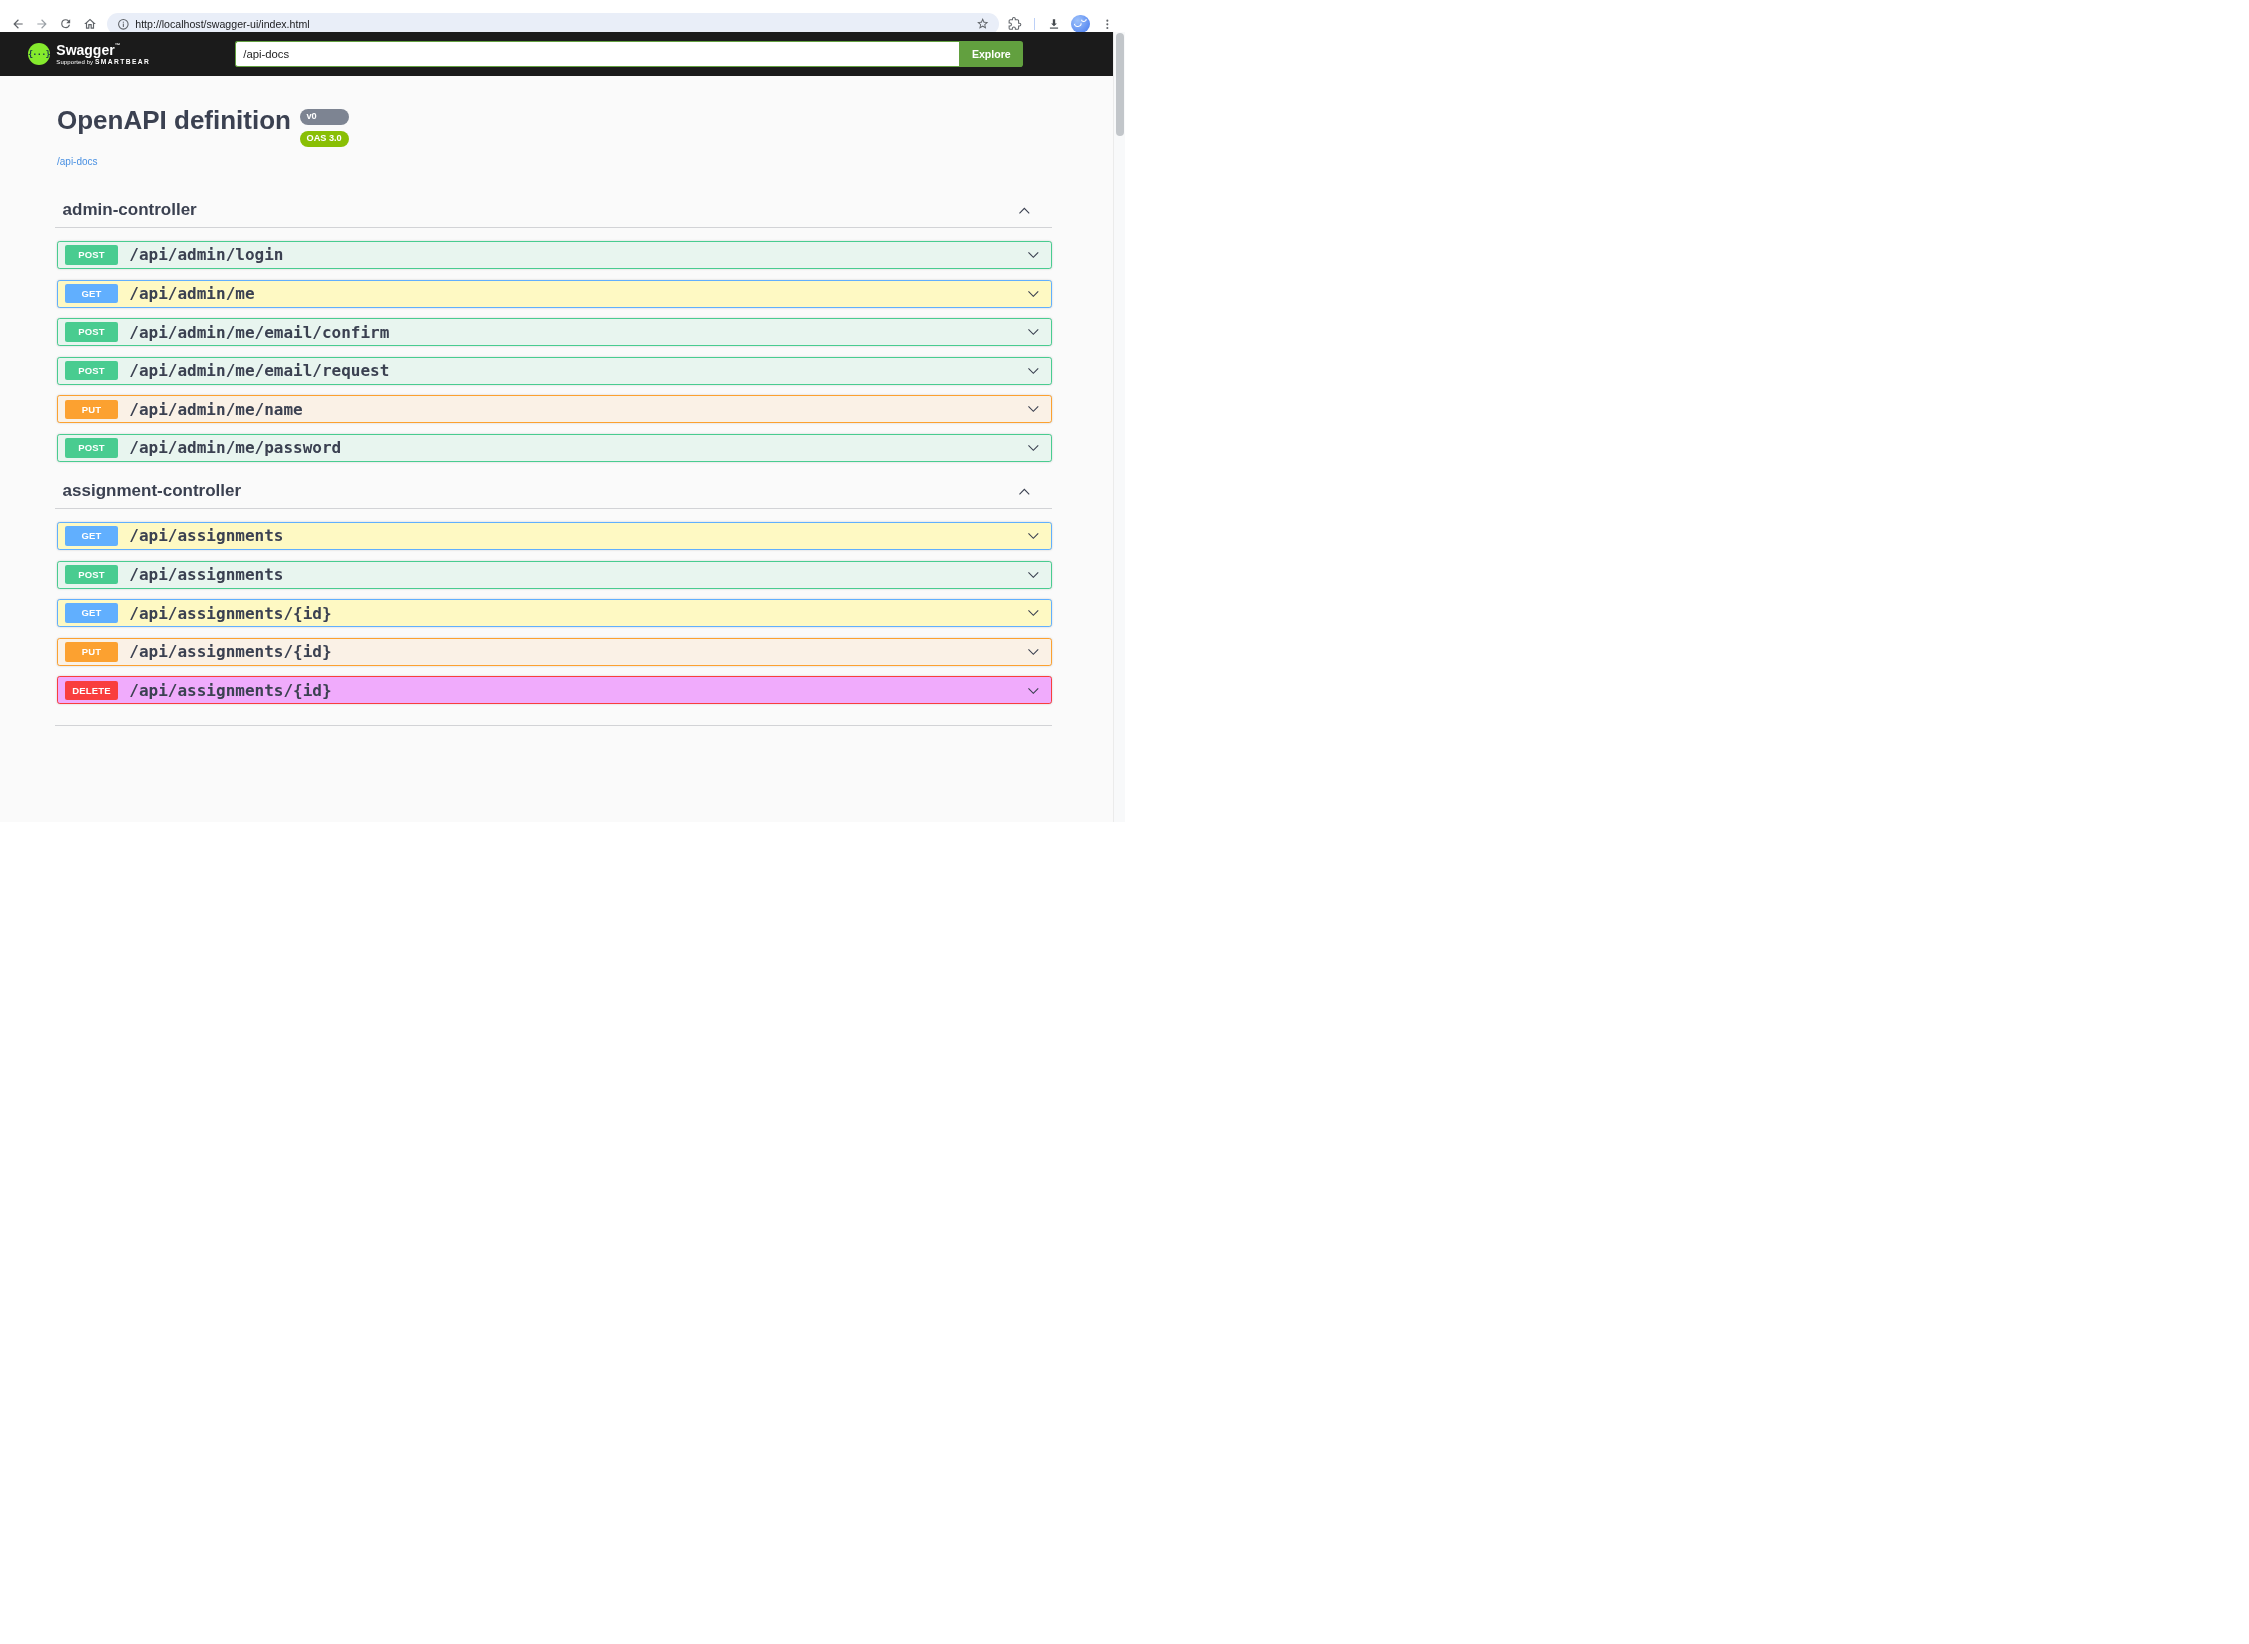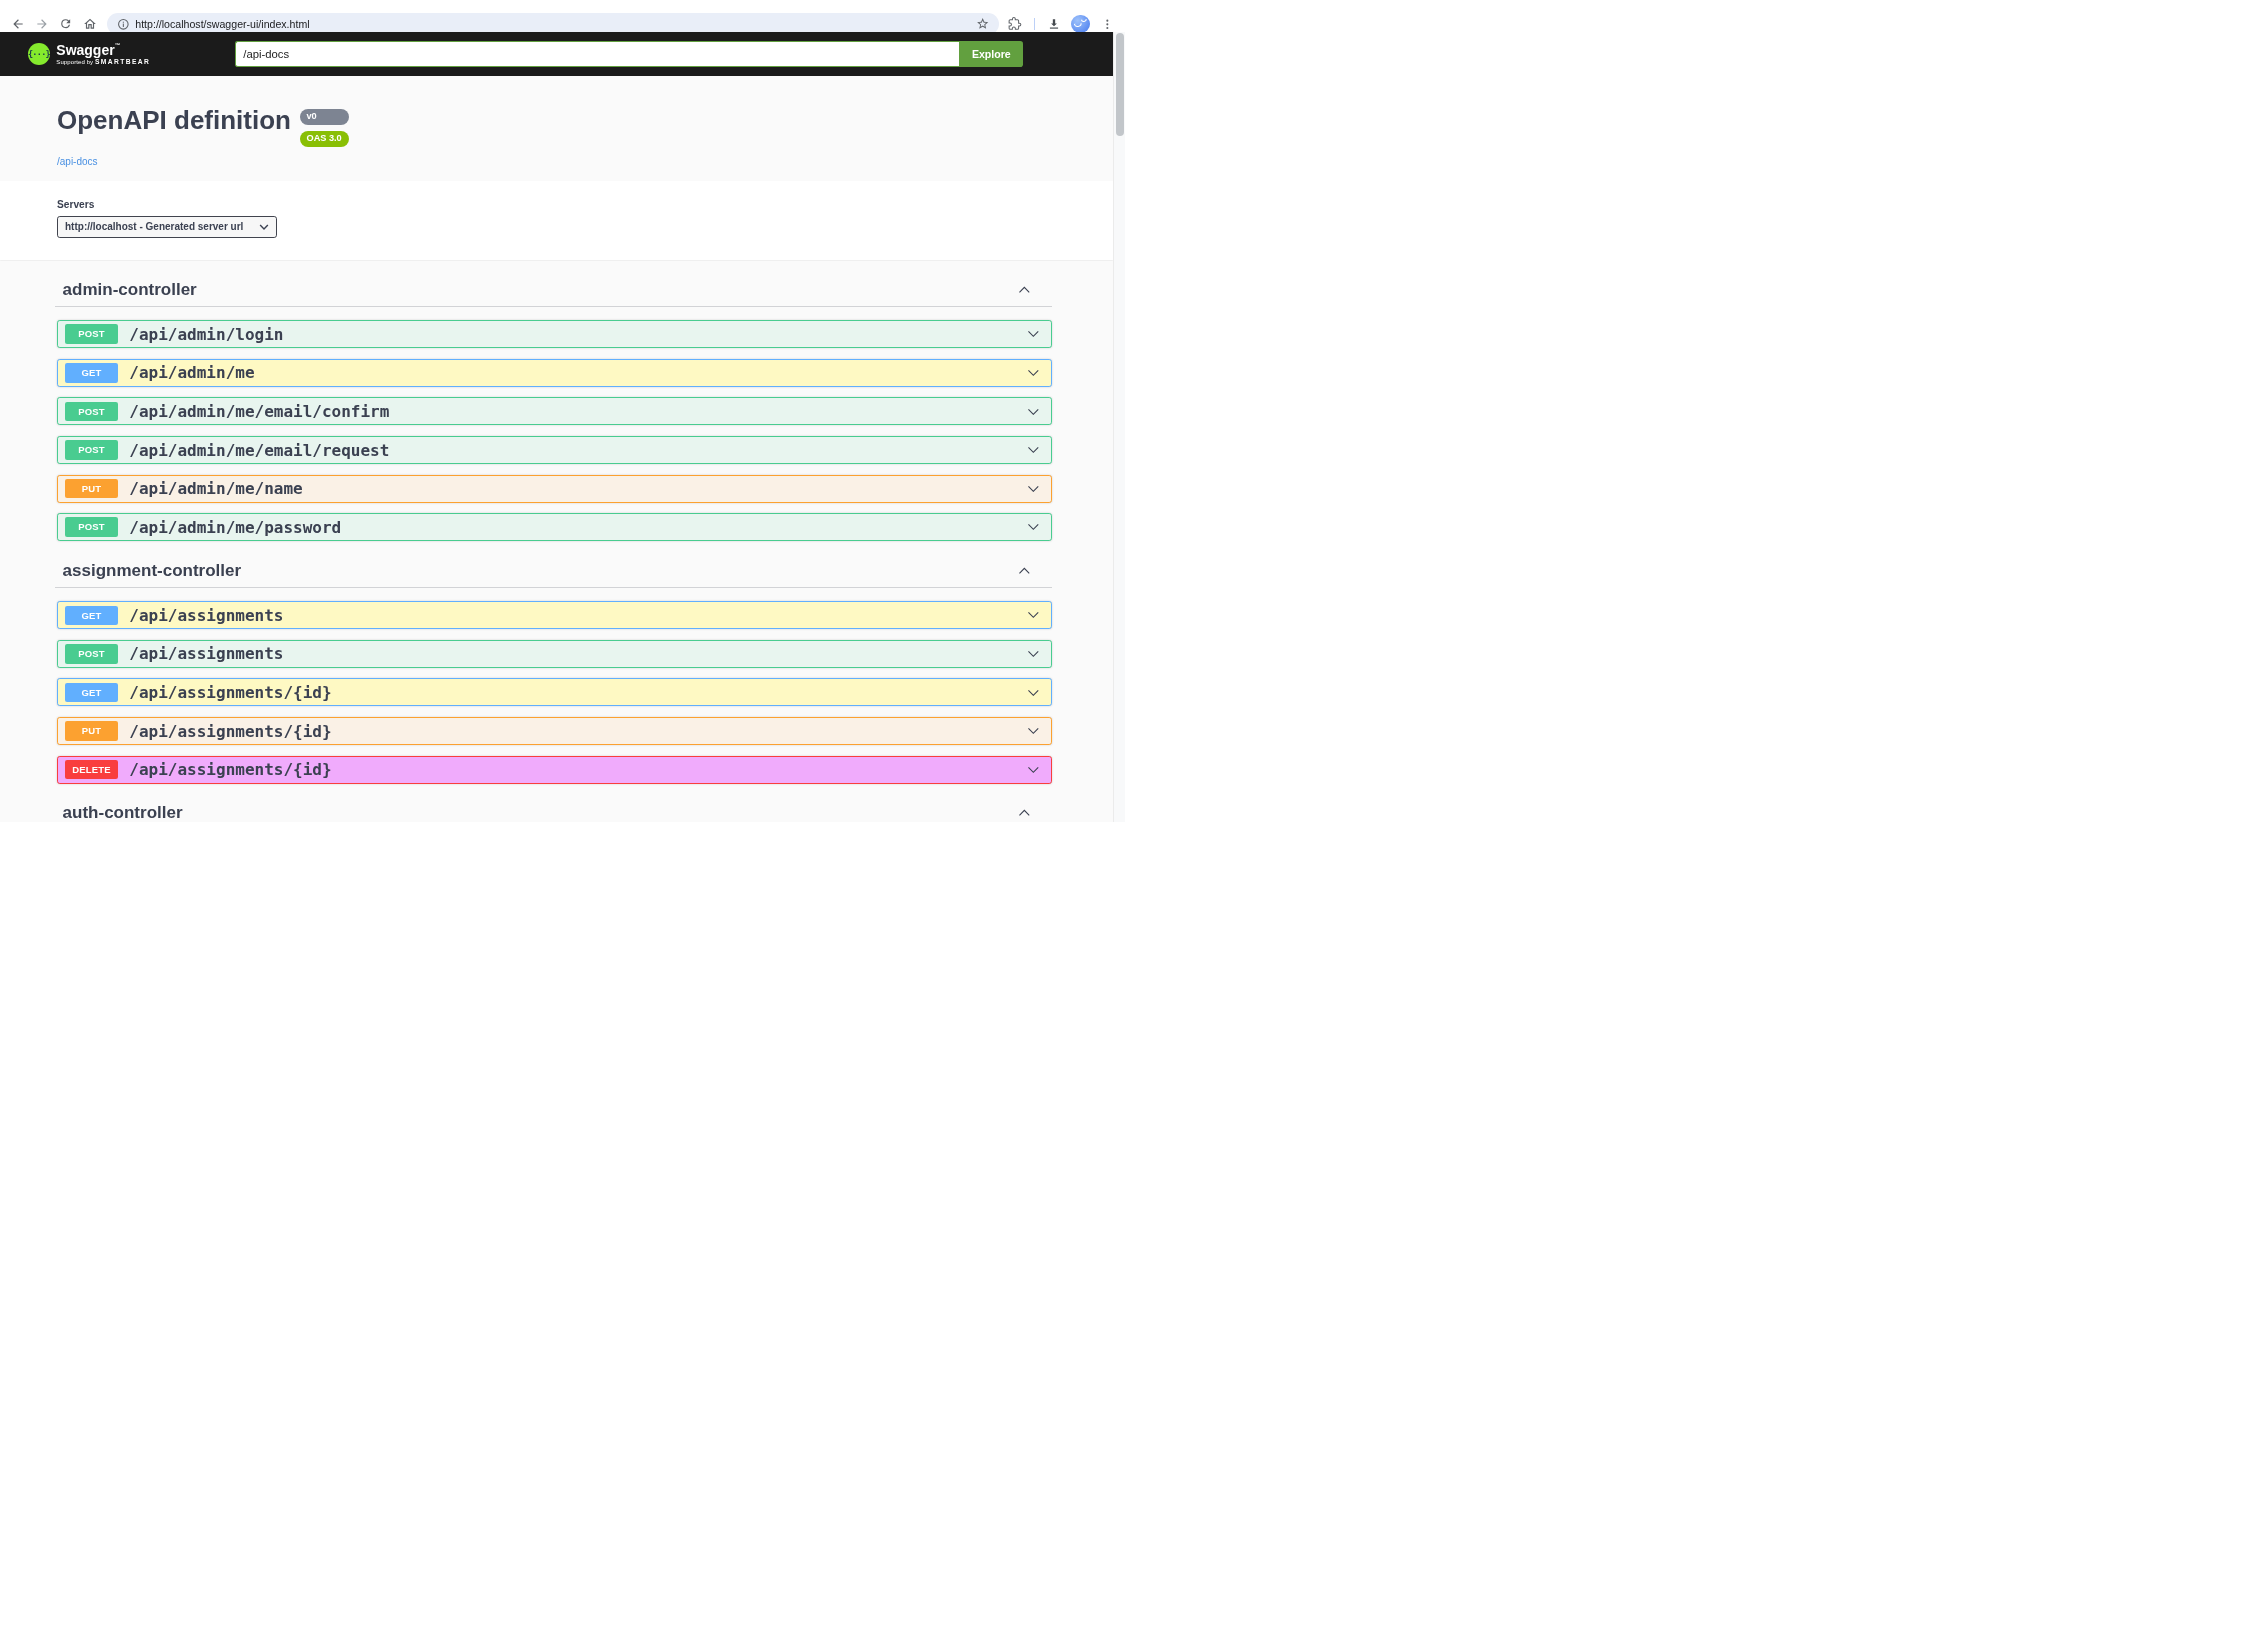--- a/index.html
+++ b/index.html
@@ -171,29 +171,20 @@
       <h1>
         <span>OpenAPI definition</span>
         <span class="badges">
           <span class="pill pill-version">v0</span>
           <span class="pill pill-oas">OAS 3.0</span>
         </span>
       </h1>
       <a class="spec-link">/api-docs</a>
     </div>
 
-    <div class="servers-band">
-      <p class="servers-label">Servers</p>
-      <div class="server-select">
-        <span>http://localhost - Generated server url</span>
-        <svg width="10" height="6.3" viewBox="0 0 14 9">
-            <polyline points="1.5,1.5 7,7 12.5,1.5" fill="none" stroke="#3b4151" stroke-width="2"></polyline>
-          </svg>
-      </div>
-    </div>
 
     <div class="content">
   <section class="api-section">
     <div class="tag-head">
       <span class="tag-title">admin-controller</span>
       <span class="tag-arrow">
         <svg width="12.7" height="7.7" viewBox="0 0 18 11">
                 <polyline points="2,9 9,2 16,9" fill="none" stroke="#3b4151" stroke-width="1.6"></polyline>
               </svg>
       </span>
@@ -319,28 +310,20 @@
     <span class="op-arrow">
       <svg width="12.7" height="7.7" viewBox="0 0 18 11">
                   <polyline points="2,2 9,9 16,2" fill="none" stroke="#3b4151" stroke-width="1.6"></polyline>
                 </svg>
     </span>
   </div>
 </div>
   </section>
 
   <section class="api-section">
-    <div class="tag-head">
-      <span class="tag-title">auth-controller</span>
-      <span class="tag-arrow">
-        <svg width="12.7" height="7.7" viewBox="0 0 18 11">
-                <polyline points="2,9 9,2 16,9" fill="none" stroke="#3b4151" stroke-width="1.6"></polyline>
-              </svg>
-      </span>
-    </div>
     <hr class="tag-divider">
     <div class="op-list"></div>
   </section>
 </div>
   </div>
 
   <div class="scrollbar">
     <div class="scroll-thumb"></div>
   </div>
 </div>

